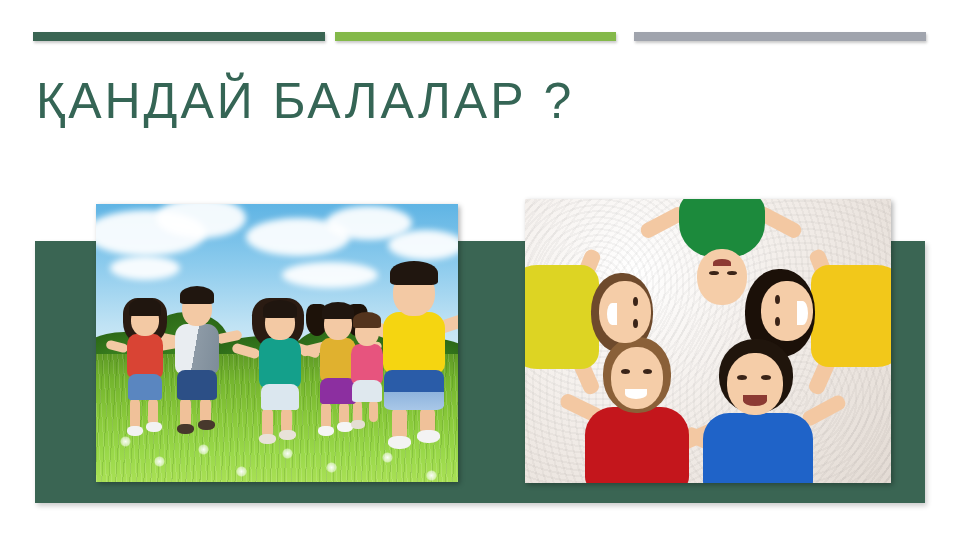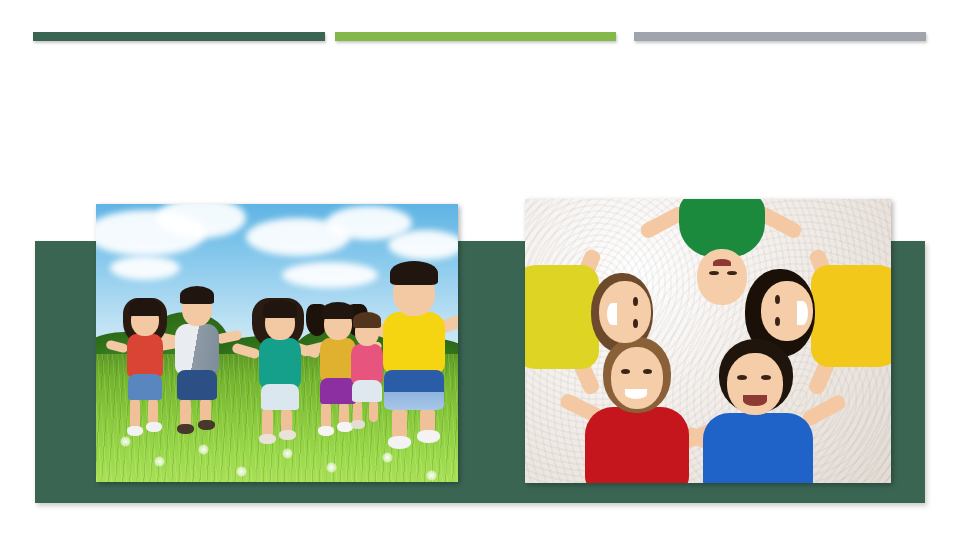--- a/index.html
+++ b/index.html
@@ -161,20 +161,21 @@
 </style>
 </head>
 <body>
 
 <div class="slide">
 
   <div class="accent-bar bar-1"></div>
   <div class="accent-bar bar-2"></div>
   <div class="accent-bar bar-3"></div>
 
+  <div class="slide-title">ҚАНДАЙ БАЛАЛАР ?</div>
 
   <div class="content-band"></div>
 
   <div class="photo photo-left">
     <div class="photo-canvas">
       <div class="sky"></div>
 
       <div class="cloud" style="left:-10px; top:6px;   width:120px; height:46px;"></div>
       <div class="cloud" style="left:60px;  top:-6px;  width:90px;  height:40px;"></div>
       <div class="cloud" style="left:150px; top:14px;  width:104px; height:38px;"></div>

